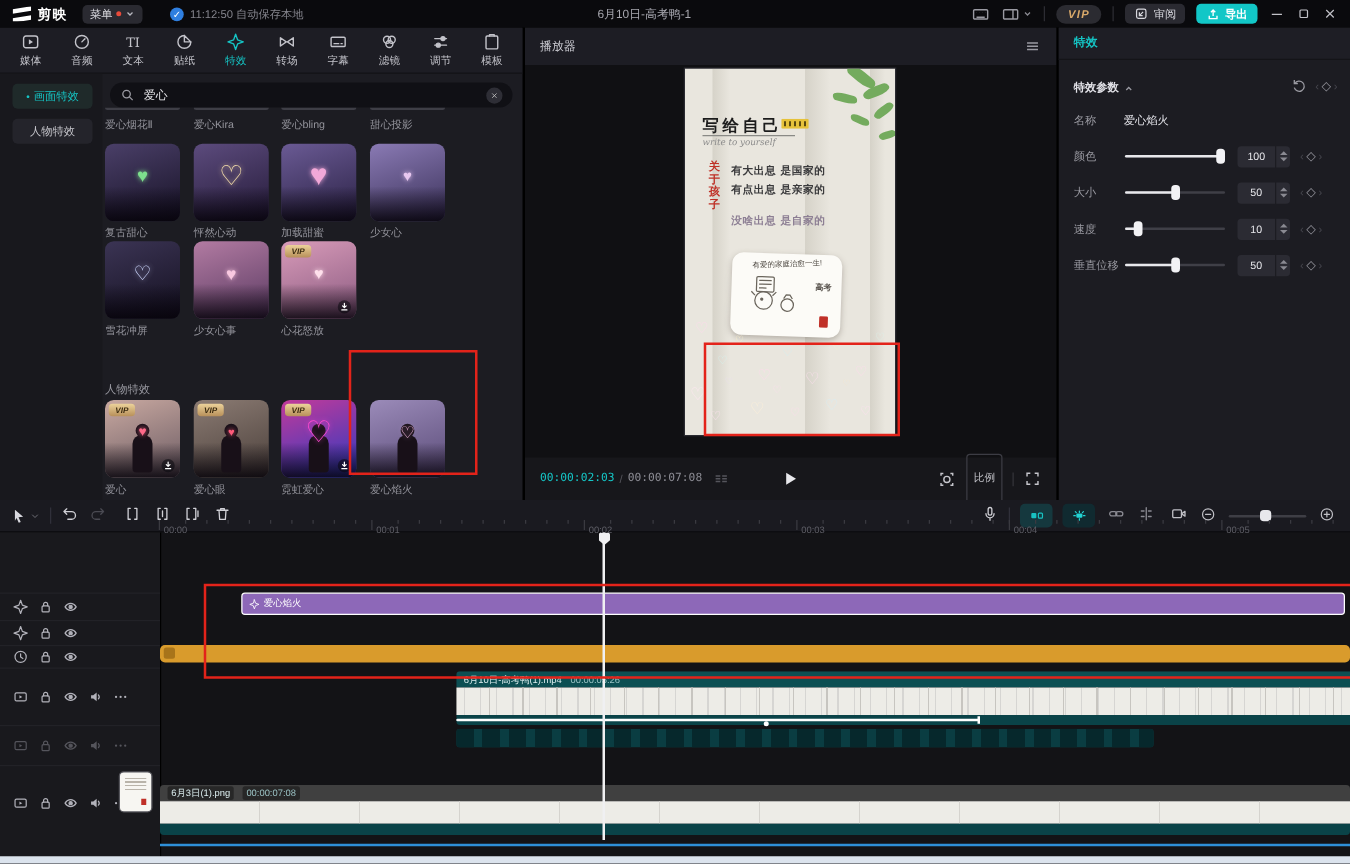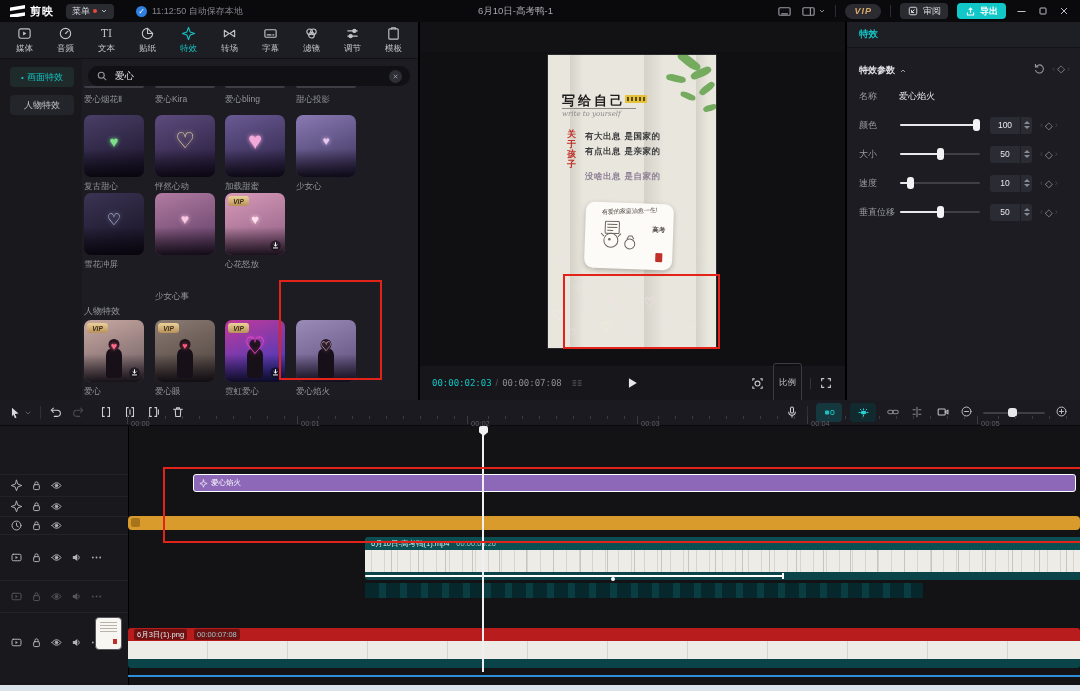--- a/index.html
+++ b/index.html
@@ -426,21 +426,21 @@
       <div class="g-label" style="left: 296px; top: 95px;">少女心</div>
       <div class="thumb t5" style="left: 84px; top: 107px;">
         <span class="ground"></span>
         <span class="heart" style="color:#cfd8ff;font-size:16px;text-shadow:0 0 4px #cfd8ff">♡</span>
       </div>
       <div class="g-label" style="left: 84px; top: 173px;">雪花冲屏</div>
       <div class="thumb t6" style="left: 155px; top: 107px;">
         <span class="ground"></span>
         <span class="heart" style="color:#f8c8e0;font-size:14px;text-shadow:0 0 4px #f8c8e0">♥</span>
       </div>
-      <div class="g-label" style="left: 155px; top: 173px; margin-top: 32px;">少女心事</div>
+      <div class="g-label" style="left: 155px; top: 173px;">少女心事</div>
       <div class="thumb t7" style="left: 225px; top: 107px;">
         <span class="ground"></span>
         <span class="heart" style="color:#ffe0ec;font-size:13px;text-shadow:0 0 4px #ffe0ec">♥</span>
         <span class="vip">VIP</span>
         <span class="dl"><span class="ic" style="width:13px;height:13px;color:#fff">
             <svg viewBox="0 0 16 16" fill="none" stroke="currentColor" stroke-width="1.2" stroke-linecap="round" stroke-linejoin="round">
               <circle cx="8" cy="8" r="6.5" fill="rgba(10,10,14,.55)" stroke="none"></circle>
               <path d="M8 4.5v4M6.2 7L8 8.8 9.8 7M5.5 11h5" stroke="#fff"></path>
             </svg>
           </span></span>
@@ -483,20 +483,28 @@
       <div class="thumb p4" style="left: 296px; top: 234px;">
         <span class="ground"></span>
         <span class="person"></span>
         <span class="heart" style="color:#ffc0ea;font-size:13px;text-shadow:0 0 4px #ffc0ea">♡</span>
       </div>
       <div class="g-label" style="left: 296px; top: 300px;">爱心焰火</div>
     </div>
 </div>
 
 <div id="panel-center">
+  <div id="player-header">
+    <span id="player-title">播放器</span>
+    <span class="ic" style="width:14px;height:14px;color:#9a9aa2">
+        <svg viewBox="0 0 16 16" stroke="currentColor" stroke-width="1.5">
+          <path d="M3 5h10M3 8h10M3 11h10"></path>
+        </svg>
+      </span>
+  </div>
   <div id="player-canvas-area">
     <div id="video">
       <div class="fold" style="left:22px"></div>
       <div class="fold" style="left:96px;width:20px"></div>
       <div class="fold" style="left:148px;width:12px"></div>
       <div id="leaves">
           <span class="leaf" style="left: 128px; top: 2px; width: 26px; height: 9px; transform: rotate(40deg);"></span>
           <span class="leaf" style="left: 142px; top: 14px; width: 22px; height: 8px; transform: rotate(-20deg);"></span>
           <span class="leaf" style="left: 118px; top: 20px; width: 20px; height: 7px; transform: rotate(15deg);"></span>
           <span class="leaf" style="left: 150px; top: 30px; width: 18px; height: 7px; transform: rotate(-35deg);"></span>
@@ -1030,21 +1038,21 @@
     <div class="filmstrip" style="top:13px;height:22px"></div>
     <div class="tealband" style="top:35px;height:8px"></div>
   </div>
       <div id="vol-line" style="left:365px;top:149px;width:418px"></div>
       <div id="vol-dot" style="left:611px;top:151px"></div>
       <div id="vol-cap" style="left:782px;top:147px"></div>
       <div class="comp" style="left:365px;top:157px;width:558px">
     <div class="bd"></div>
       </div>
       <div class="clip" style="left:128px;top:202px;width:952px;height:40px">
-    <div class="vclip-head" style="background:#b91c1c">
+    <div class="vclip-head" style="background:#404040">
           <span class="chipbg">6月3日(1).png</span>
           <span class="chipbg dur" style="color:#9cc4c6">00:00:07:08</span>
         </div>
     <div class="filmstrip" style="top:13px;height:18px;background-image:repeating-linear-gradient(90deg,transparent 0 79px,#d5d3ce 79px 80px)"></div>
     <div class="tealband" style="top:31px;height:9px"></div>
   </div>
       <div id="blue-line" style="left:128px;top:249px;width:952px"></div>
       <div id="clip-thumb" style="left:95px;top:191px"></div>
     </div>
   <div id="bottom-strip"></div>

